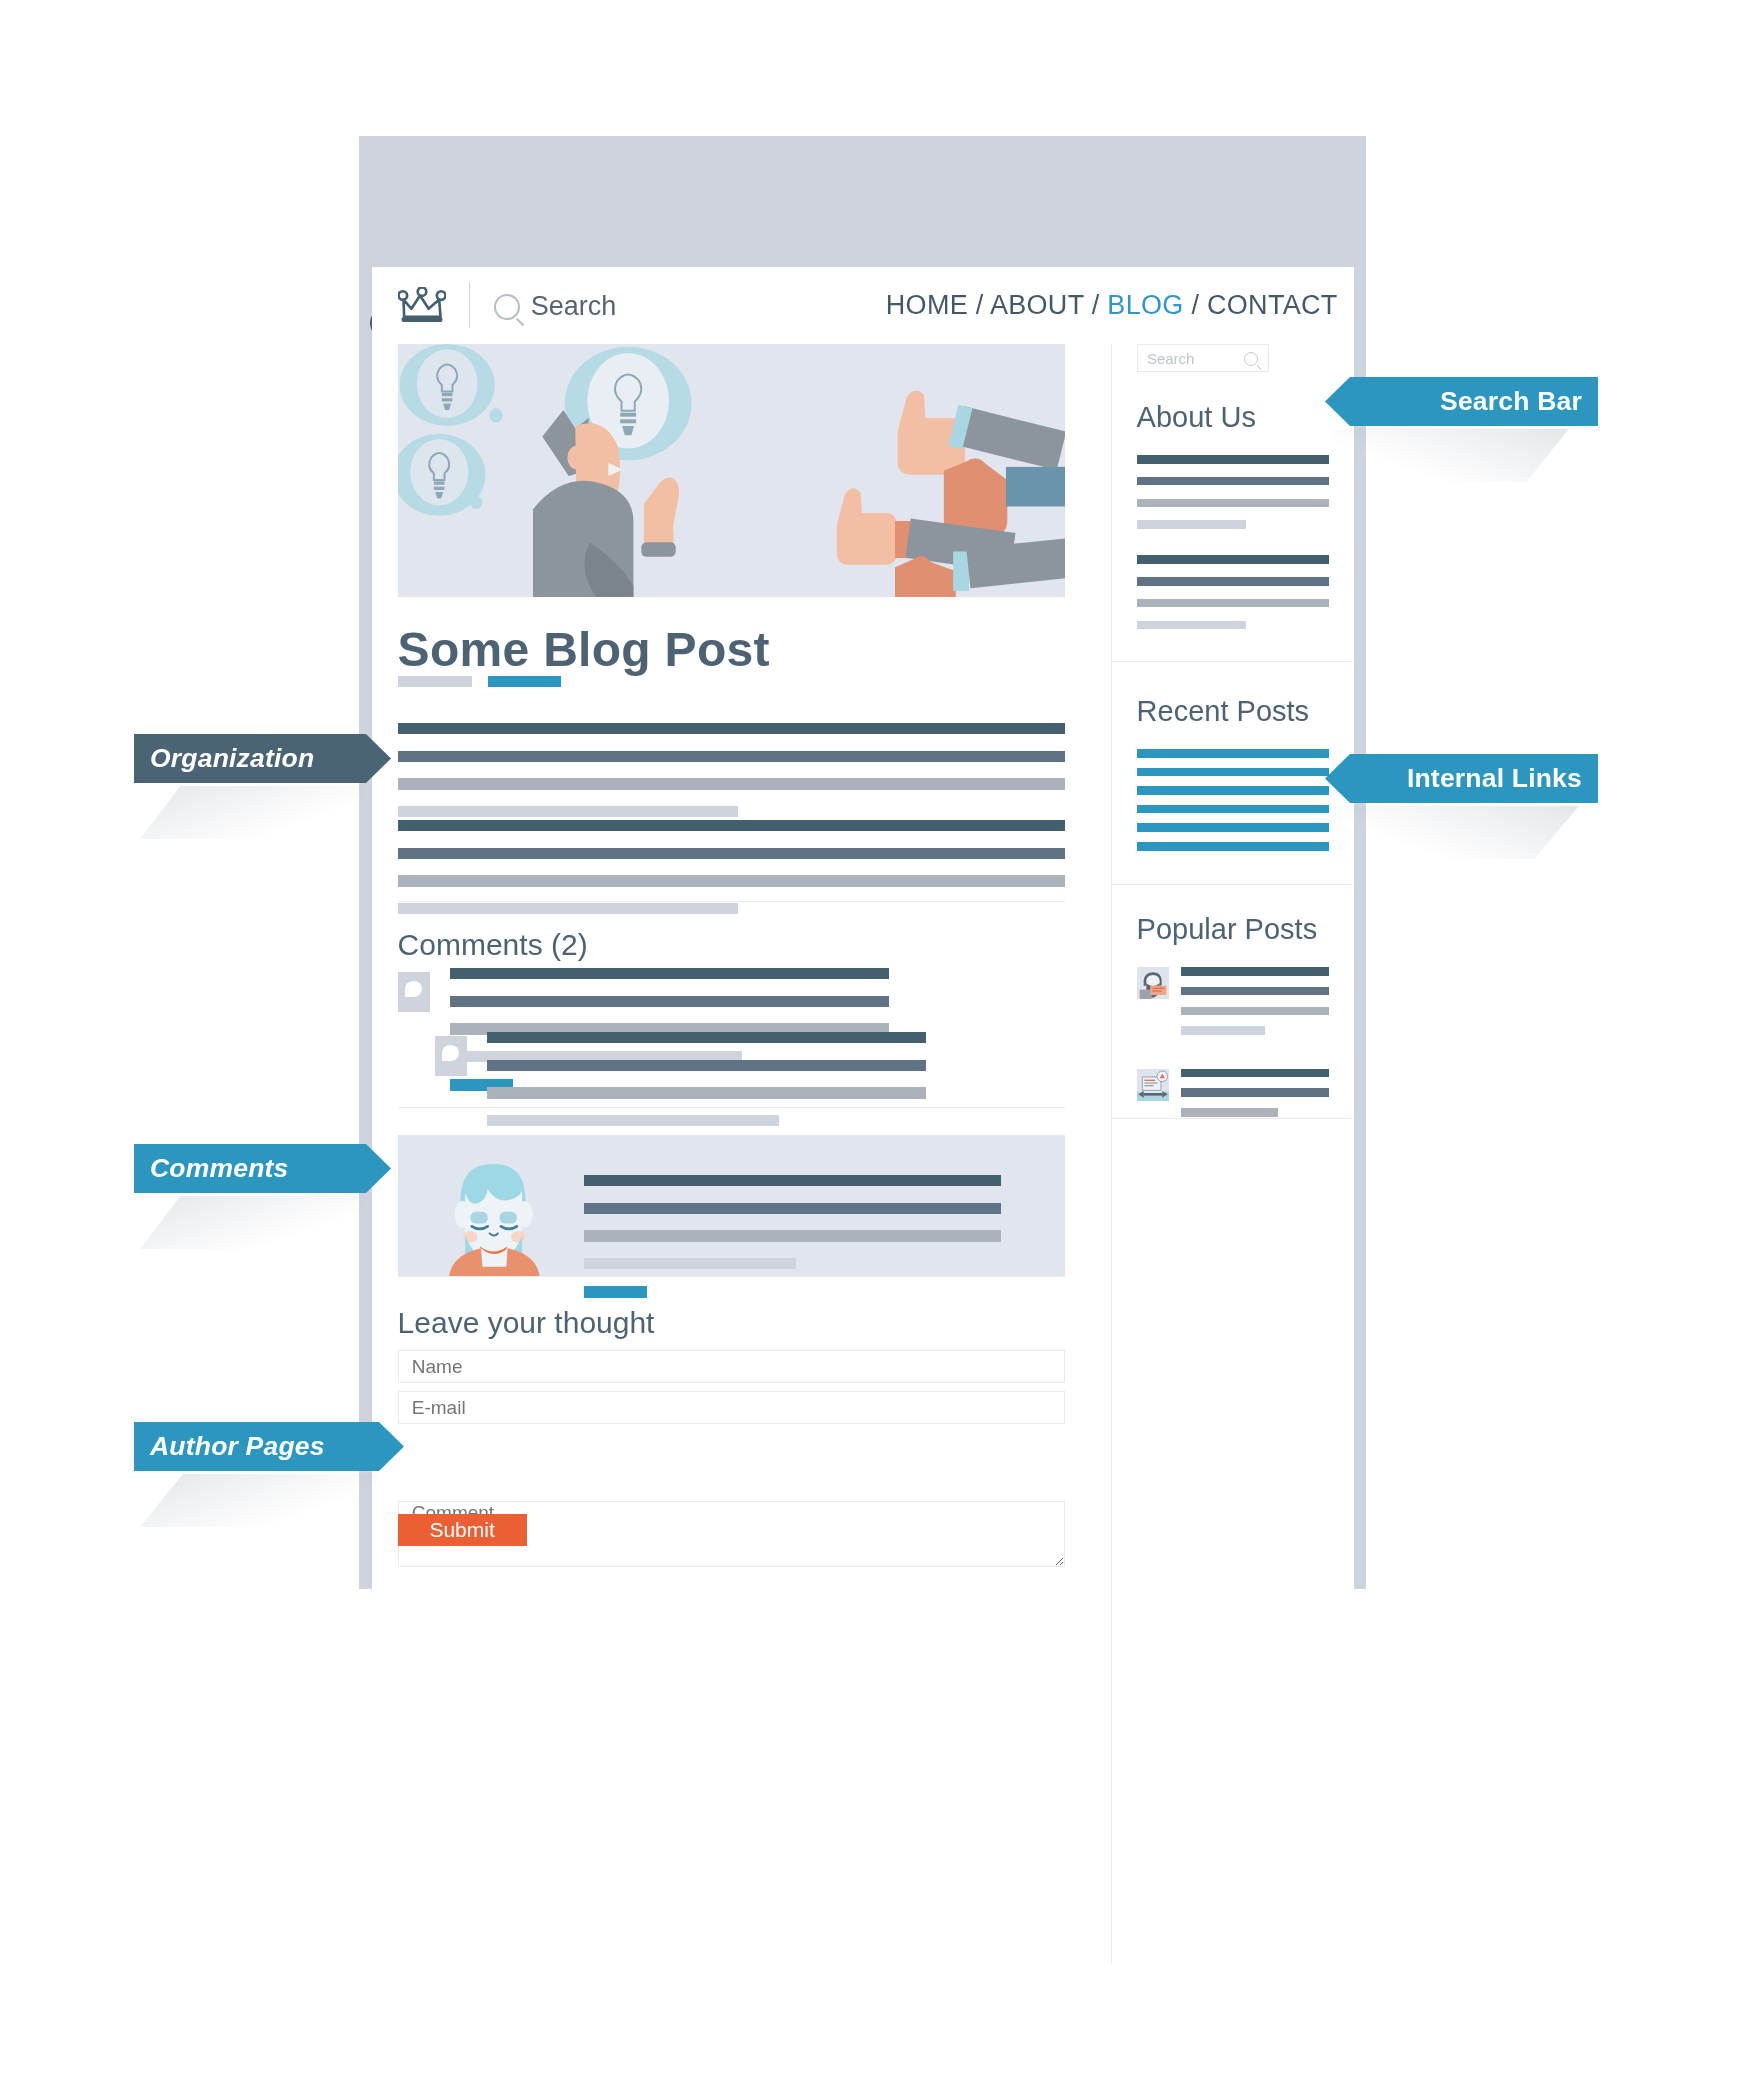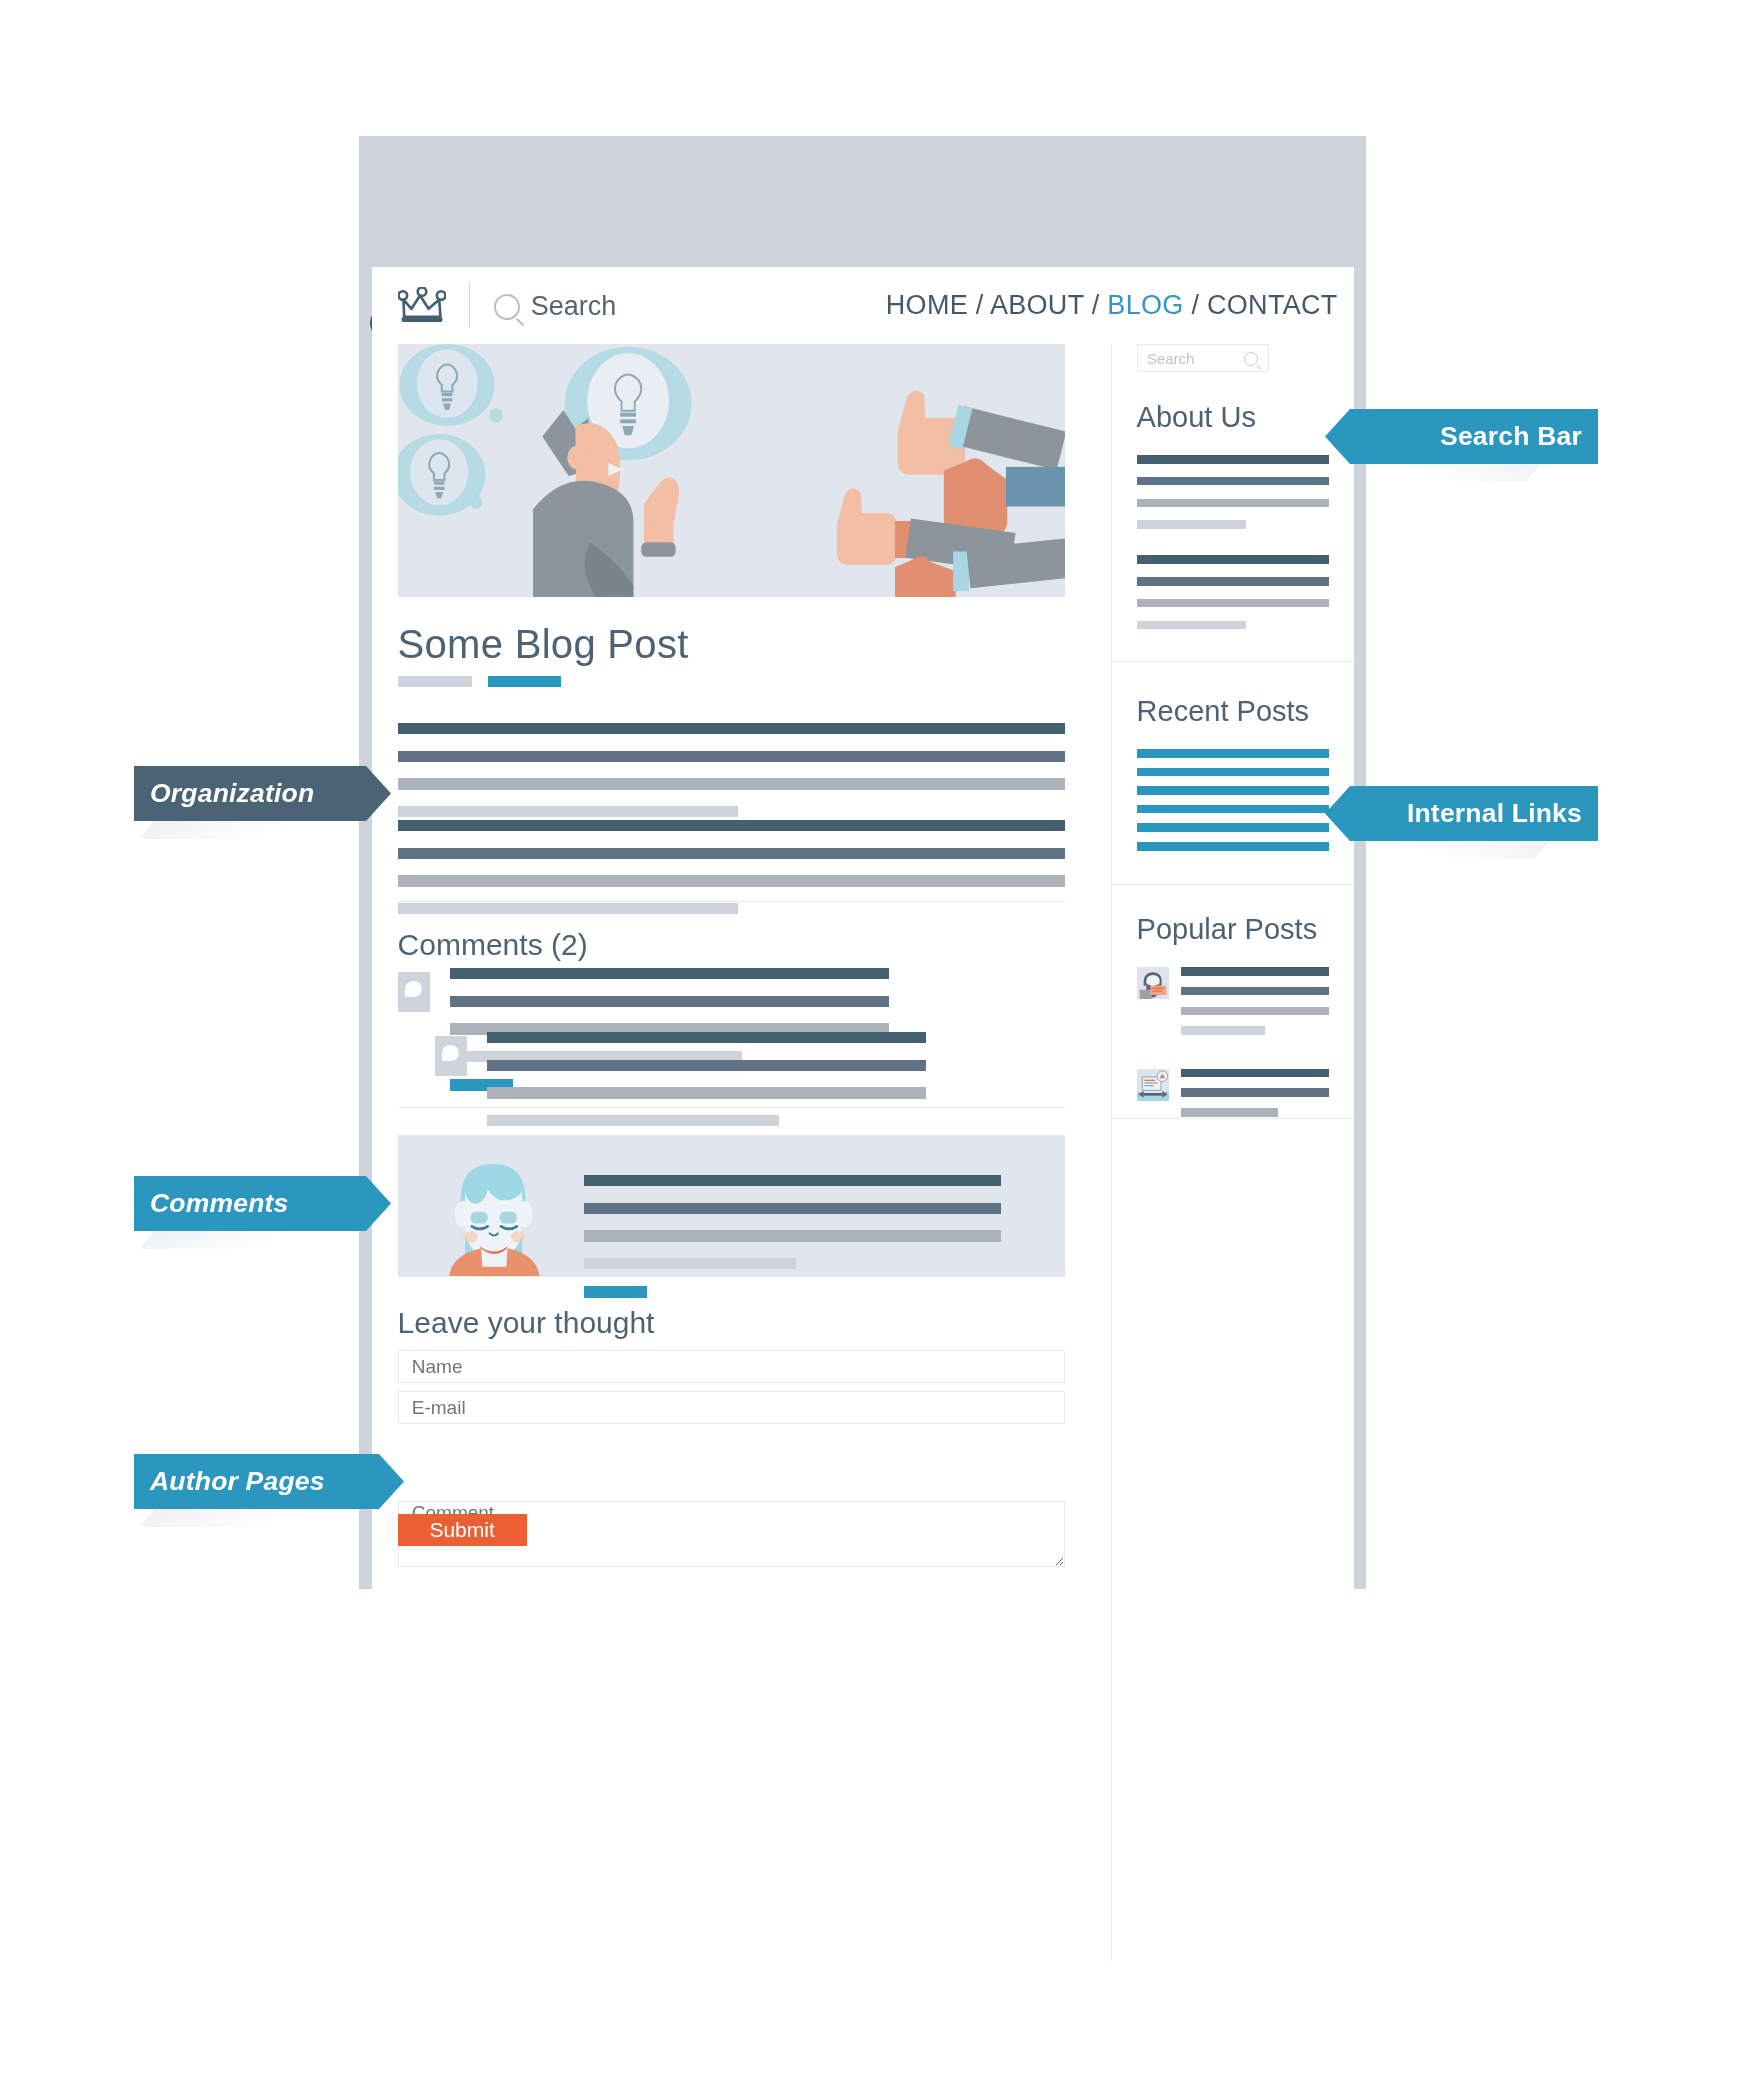--- a/index.html
+++ b/index.html
@@ -32,21 +32,21 @@
   #nav-search-label{font-size:27px;color:#57636e;}
   #main-nav{position:absolute;right:16px;top:22.5px;font-size:27px;color:#44586a;letter-spacing:0.3px;white-space:nowrap;}
   #main-nav span{color:#44586a;}
   #main-nav .sep{color:#44586a;}
   #main-nav .active{color:#3196c6;}
 
   
   #hero{position:absolute;left:26px;top:77px;width:667px;height:253px;background:#e1e5ee;overflow:hidden;}
 
   
-  #post-title{position:absolute;left:26px;top:355px;font-size:40px;color:#4d6273;font-weight:400;letter-spacing:0.3px;}
+  #post-title{position:absolute;left:26px;top:355px;font-size:48px;color:#4d6273;font-weight:700;letter-spacing:0.3px;}
   #post-meta{position:absolute;left:26px;top:409px;display:flex;gap:16.5px;}
   #post-meta .m1{width:74px;height:11.2px;background:#ced3dc;}
   #post-meta .m2{width:73px;height:11.2px;background:#2b96be;}
 
   .body-block{position:absolute;left:26px;width:667px;}
   .bar{height:11.2px;margin-bottom:16.5px;}
   .bar.d1{background:#44606f;}
   .bar.d2{background:#5f7385;}
   .bar.d3{background:#abb2ba;}
   .bar.d4{background:#ced3dc;}
@@ -101,21 +101,21 @@
   .pp-item{display:flex;gap:12px;margin-bottom:22.5px;}
   .pp-thumb{width:32px;height:32px;flex:0 0 32px;overflow:hidden;background:#dfe4ec;}
   .pp-lines{flex:1;}
   .pp-lines .sbar{margin-bottom:11.2px;}
 
   .cat-row{display:flex;align-items:center;gap:8px;margin-bottom:7.3px;}
   .cat-bar{height:10px;width:139px;background:#2b96be;}
   .cat-count{font-size:14px;color:#9aa1a9;}
 
   
-  .callout{position:absolute;height:55px;display:flex;align-items:center;color:#ffffff;font-size:26.5px;font-weight:bold;letter-spacing:0.2px;margin-top:32px;}
+  .callout{position:absolute;height:49px;display:flex;align-items:center;color:#ffffff;font-size:26.5px;font-weight:bold;letter-spacing:0.2px;}
   .callout.left{padding-left:16px;font-style:italic;}
   .callout.right{padding-right:16px;justify-content:flex-end;}
   .callout.left.dark{background:#4a6375;clip-path:polygon(0 0,calc(100% - 25px) 0,100% 50%,calc(100% - 25px) 100%,0 100%);}
   .callout.left.blue{background:#2b96be;clip-path:polygon(0 0,calc(100% - 25px) 0,100% 50%,calc(100% - 25px) 100%,0 100%);}
   .callout.right.blue{background:#2b96be;clip-path:polygon(25px 0,100% 0,100% 100%,25px 100%,0 50%);}
   .shadow{position:absolute;background:linear-gradient(160deg,rgba(120,130,145,.20),rgba(120,130,145,0) 72%);}
   .shadow.r{background:linear-gradient(200deg,rgba(120,130,145,.20),rgba(120,130,145,0) 72%);}
 </style>
 </head>
 <body>

